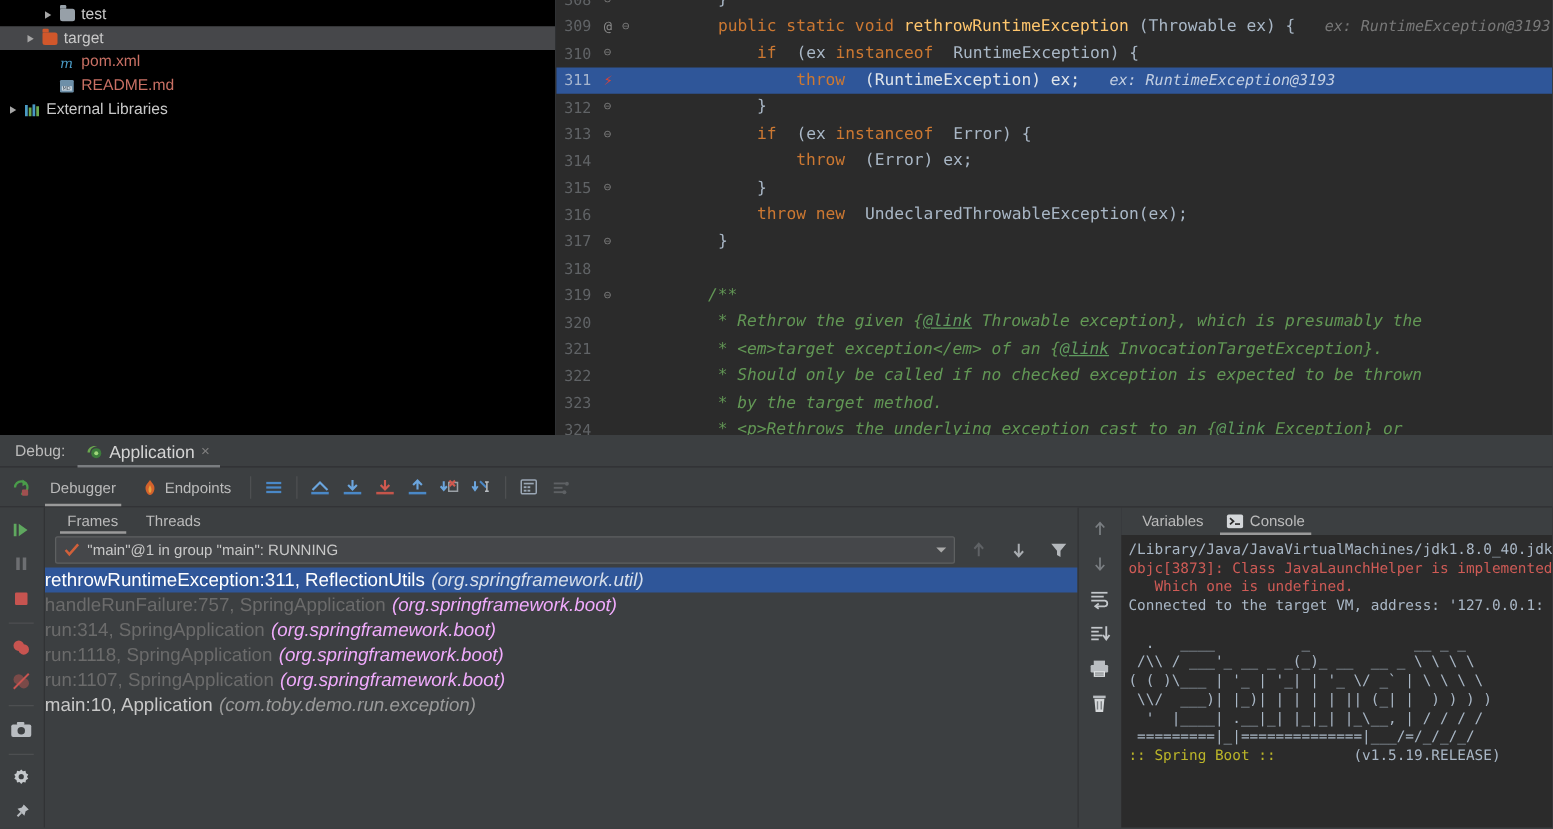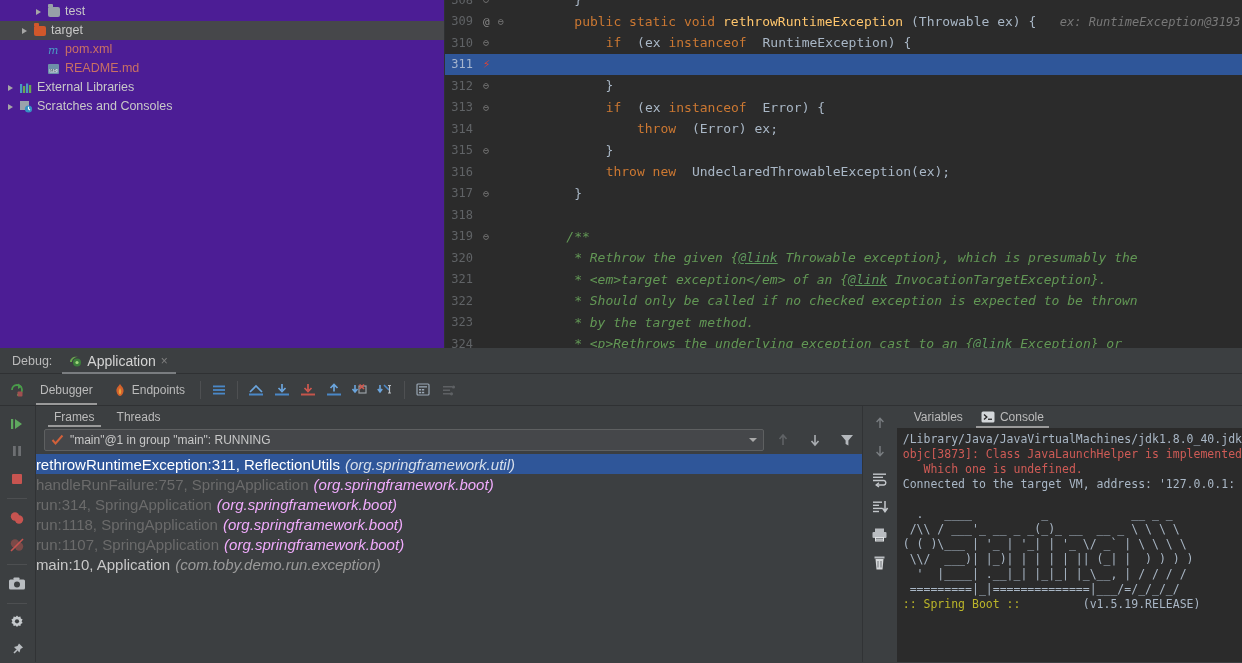--- a/index.html
+++ b/index.html
@@ -10,21 +10,21 @@
     overflow: hidden;
     -webkit-font-smoothing: antialiased;
   }
   .app { position: relative; width: 1242px; height: 663px; }
 
   
   .top-area { position: absolute; left:0; top:0; width:1242px; height:348px; display:flex; }
 
   
   .project-tree {
-    width: 445px; height: 348px; background:#4c1d95;
+    width: 445px; height: 348px; background:#000000;
     border-right: 1px solid #2f3133;
     padding-top: 2px; overflow:hidden;
   }
   .tree-row {
     display:flex; align-items:center; height:19px; padding-left:4px;
     font-size:12.5px; color:#bbbbbb; white-space:nowrap; position:relative;
   }
   .tree-row.hover { background:#46474a; }
   .tw {
     width:13px; min-width:13px; display:flex; align-items:center; justify-content:center;
@@ -174,34 +174,20 @@
     <span class="tree-ico">
               <svg width="14" height="12" viewBox="0 0 14 12">
                 <rect x="1" y="2" width="2.2" height="9" fill="#4a9ac4"></rect>
                 <rect x="4" y="4" width="2.2" height="7" fill="#6aa84f"></rect>
                 <rect x="7" y="1.5" width="2.2" height="9.5" fill="#4a9ac4"></rect>
                 <rect x="10" y="3" width="2.2" height="8" fill="#6aa84f"></rect>
               </svg>
             </span>
     <span class="tree-label lbl-white">External Libraries</span>
   </div>
-  <div class="tree-row ">
-    <span style="display:inline-block;width:0px"></span>
-    <span class="tw">
-              <span class="caret"></span>
-            </span>
-    <span class="tree-ico">
-              <svg width="14" height="13" viewBox="0 0 14 13">
-                <rect x="1" y="1" width="9" height="9" fill="#9aa3ab"></rect>
-                <circle cx="9.5" cy="9" r="3.6" fill="#3592c4"></circle>
-                <path d="M9.5 6.8 L9.5 9 L11 10" stroke="#fff" stroke-width="1.1" fill="none"></path>
-              </svg>
-            </span>
-    <span class="tree-label lbl-white">Scratches and Consoles</span>
-  </div>
         </div>
     </div>
 
     <div class="editor">
       <div id="editor-lines" style="margin-top:-11px;">
           <div class="eline ">
       <span class="gutter-num">308</span>
       <span class="gutter-icons"><span class="fold">⊖</span></span>
       <span class="code"><span class="code">    }</span></span>
     </div>
@@ -211,20 +197,21 @@
       <span class="code"><span class="code">    </span><span class="kw">public static void </span><span class="fn">rethrowRuntimeException</span><span class="code">(Throwable ex) {</span>   <span class="hint">ex: RuntimeException@3193</span></span>
     </div>
           <div class="eline ">
       <span class="gutter-num">310</span>
       <span class="gutter-icons"><span class="fold">⊖</span></span>
       <span class="code"><span class="code">        </span><span class="kw">if </span><span class="code">(ex </span><span class="kw">instanceof </span><span class="code">RuntimeException) {</span></span>
     </div>
           <div class="eline hl">
       <span class="gutter-num">311</span>
       <span class="gutter-icons"><span class="lightning">⚡</span></span>
+      <span class="code"><span class="code">            </span><span class="kw">throw </span><span class="code">(RuntimeException) ex;</span>   <span class="hint">ex: RuntimeException@3193</span></span>
     </div>
           <div class="eline ">
       <span class="gutter-num">312</span>
       <span class="gutter-icons"><span class="fold">⊖</span></span>
       <span class="code"><span class="code">        }</span></span>
     </div>
           <div class="eline ">
       <span class="gutter-num">313</span>
       <span class="gutter-icons"><span class="fold">⊖</span></span>
       <span class="code"><span class="code">        </span><span class="kw">if </span><span class="code">(ex </span><span class="kw">instanceof </span><span class="code">Error) {</span></span>

